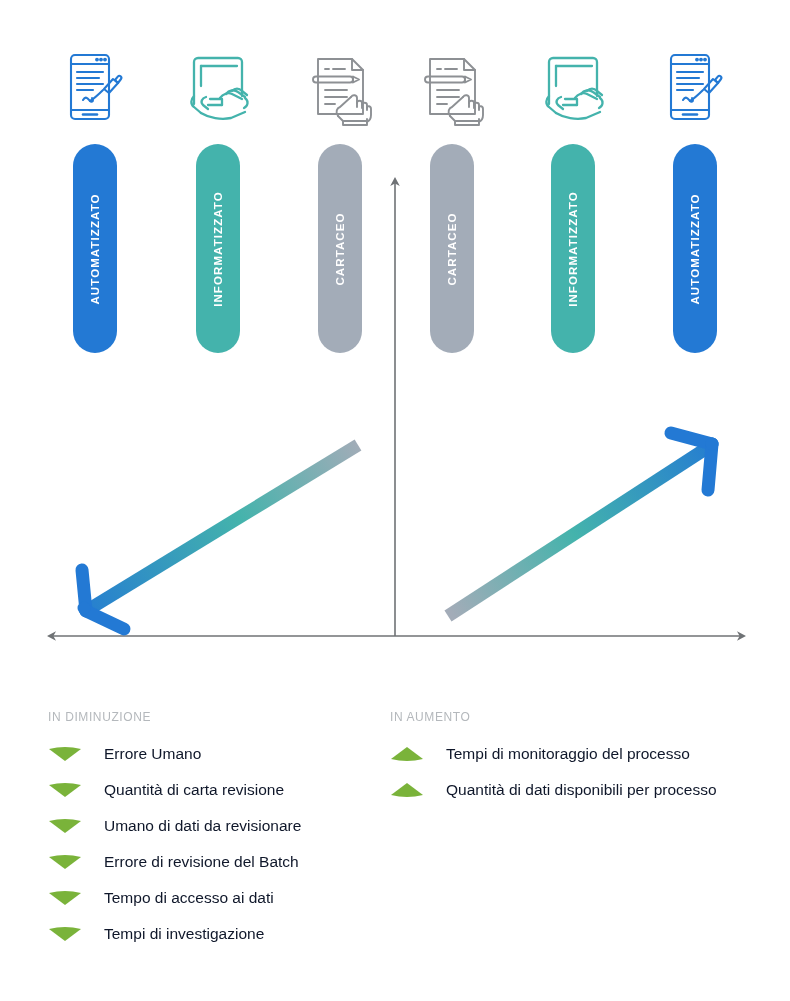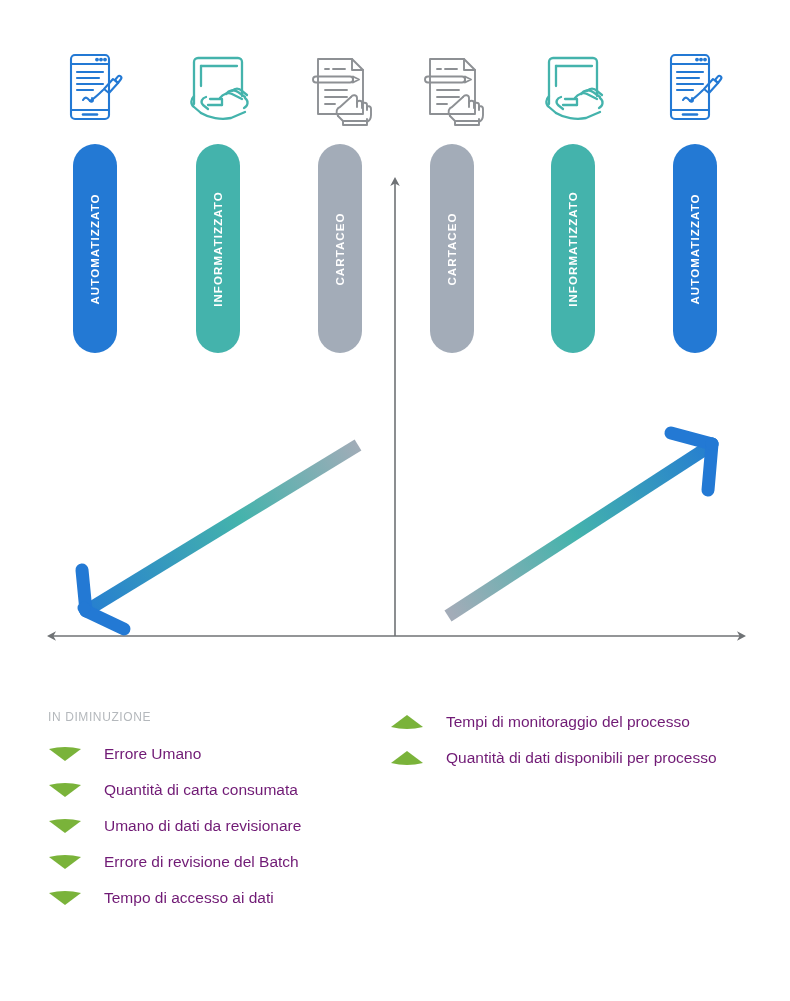--- a/index.html
+++ b/index.html
@@ -35,21 +35,21 @@
   .legend-col{position:absolute;}
   .legend-title{
     color:#b4b8bc;font-size:12px;letter-spacing:0.6px;
     font-family:"Liberation Sans", sans-serif;
     margin:0 0 18px 0;font-weight:normal;
   }
   .legend-item{display:flex;align-items:center;margin-bottom:12px;height:24px;}
   .legend-mark{width:34px;height:16px;flex:0 0 34px;margin-right:22px;}
   .legend-mark svg{display:block;width:34px;height:16px;}
   .legend-text{
-    color:#701a75;font-size:15.5px;
+    color:#0f172a;font-size:15.5px;
     font-family:"Liberation Sans", sans-serif;white-space:nowrap;
   }
 </style>
 </head>
 <body>
 
 <div id="stage">
 
   <div class="icon-slot" style="left:59px;top:50px;">
     <svg viewBox="0 0 72 76" fill="none" stroke="#2379d4" stroke-width="2.1" stroke-linecap="round" stroke-linejoin="round">
@@ -236,21 +236,21 @@
           </svg>
       </span>
       <span class="legend-text">Errore Umano</span>
     </div>
     <div class="legend-item">
       <span class="legend-mark">
         <svg viewBox="0 0 34 16">
             <path d="M1 3 Q17 -1 33 3 L17 15 Z" fill="#7ab33a"></path>
           </svg>
       </span>
-      <span class="legend-text">Quantità di carta consumata</span>
+      <span class="legend-text">Quantità di carta revisione</span>
     </div>
     <div class="legend-item">
       <span class="legend-mark">
         <svg viewBox="0 0 34 16">
             <path d="M1 3 Q17 -1 33 3 L17 15 Z" fill="#7ab33a"></path>
           </svg>
       </span>
       <span class="legend-text">Umano di dati da revisionare</span>
     </div>
     <div class="legend-item">
@@ -262,23 +262,32 @@
       <span class="legend-text">Errore di revisione del Batch</span>
     </div>
     <div class="legend-item">
       <span class="legend-mark">
         <svg viewBox="0 0 34 16">
             <path d="M1 3 Q17 -1 33 3 L17 15 Z" fill="#7ab33a"></path>
           </svg>
       </span>
       <span class="legend-text">Tempo di accesso ai dati</span>
     </div>
+    <div class="legend-item">
+      <span class="legend-mark">
+        <svg viewBox="0 0 34 16">
+            <path d="M1 3 Q17 -1 33 3 L17 15 Z" fill="#7ab33a"></path>
+          </svg>
+      </span>
+      <span class="legend-text">Tempi di investigazione</span>
+    </div>
   </div>
 
   <div class="legend-col" style="left:390px;top:710px;width:380px;">
+    <div class="legend-title">IN AUMENTO</div>
 
     <div class="legend-item">
       <span class="legend-mark">
         <svg viewBox="0 0 34 16">
             <path d="M1 13 Q17 17 33 13 L17 1 Z" fill="#7ab33a"></path>
           </svg>
       </span>
       <span class="legend-text">Tempi di monitoraggio del processo</span>
     </div>
     <div class="legend-item">

